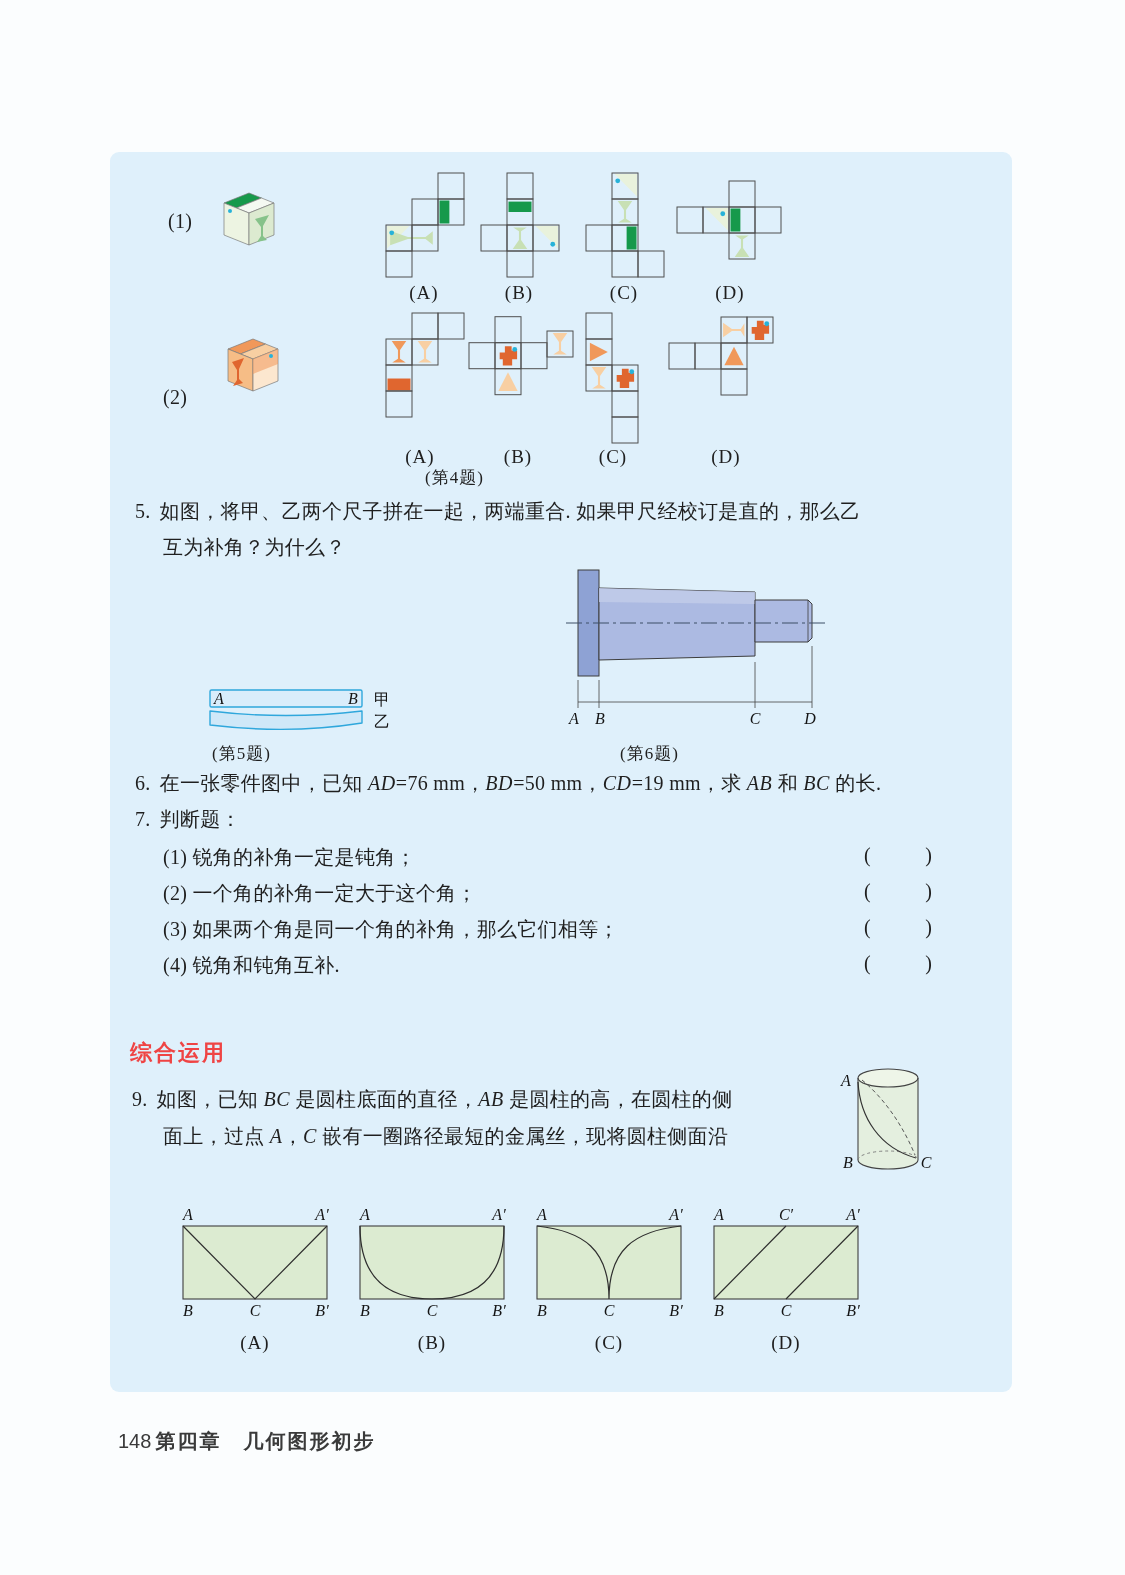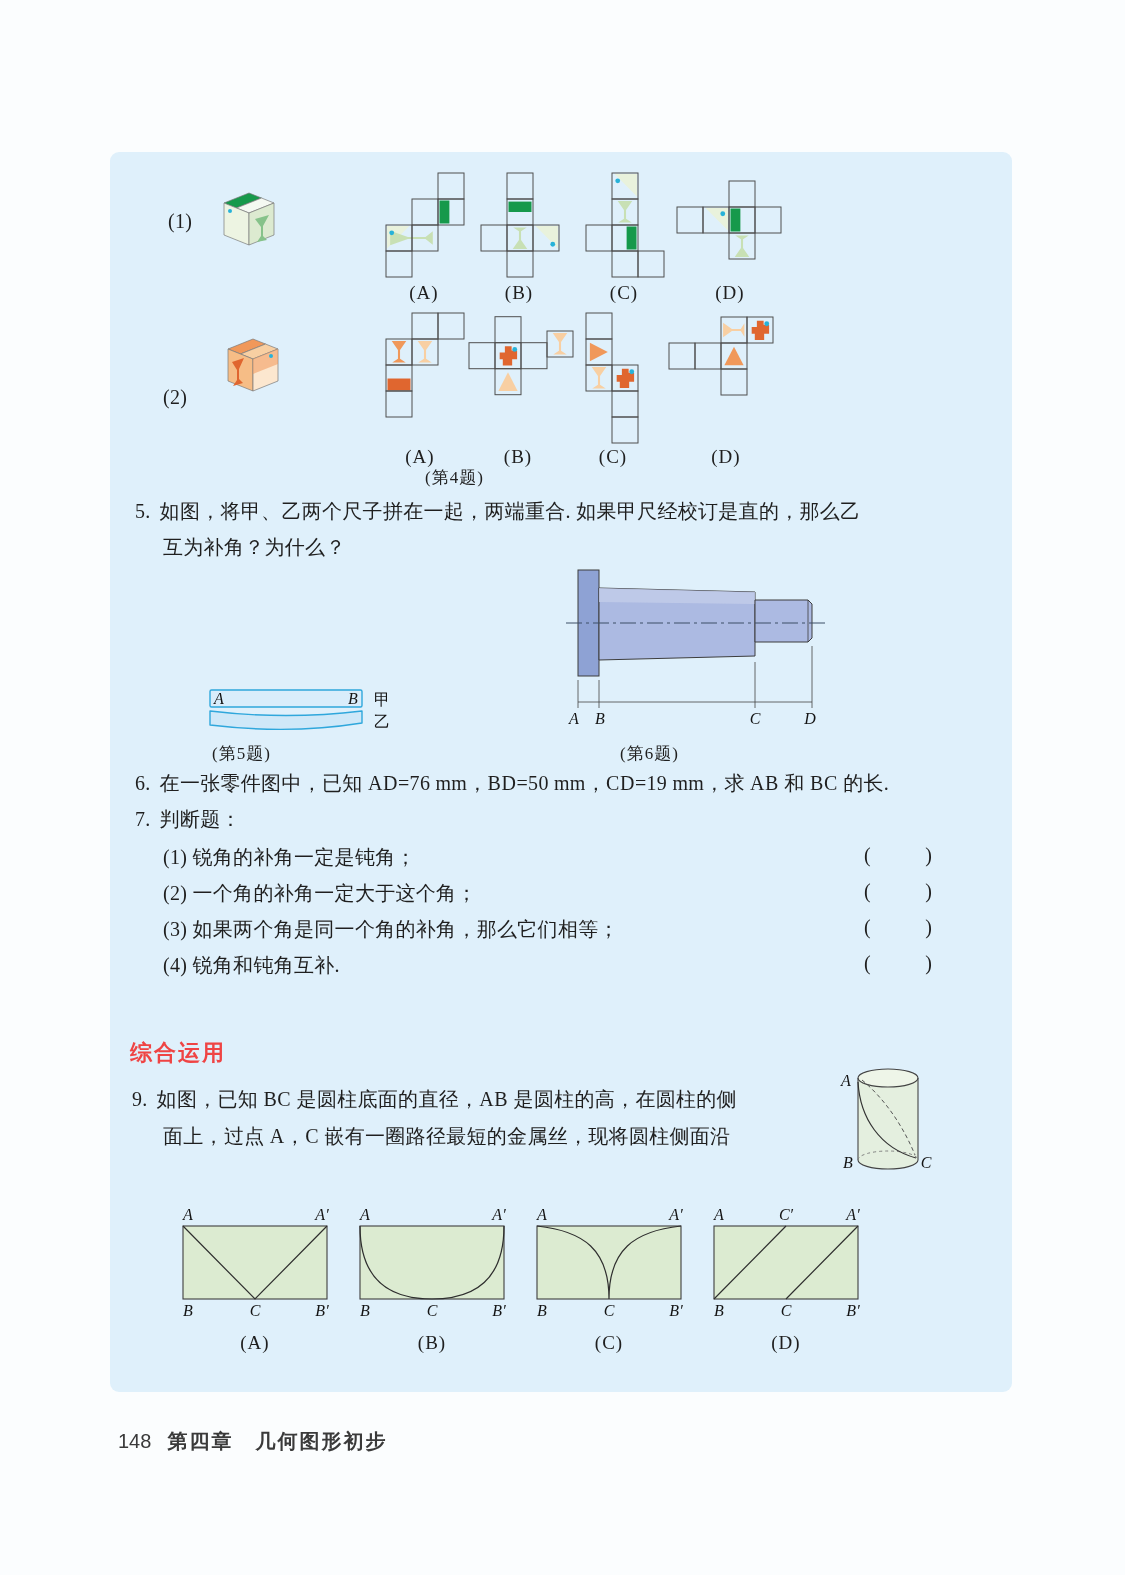--- a/index.html
+++ b/index.html
@@ -2,31 +2,31 @@
 <html><head>
 <meta charset="utf-8">
 <style>
   html,body{margin:0;padding:0;}
   .page{position:relative;width:1125px;height:1575px;background:#fbfdfe;overflow:hidden;
         font-family:"Liberation Serif","DejaVu Serif",serif;color:#1f1f1f;}
   .panel{position:absolute;left:110px;top:152px;width:902px;height:1240px;background:#dff0fb;border-radius:9px;}
   .abs{position:absolute;}
   .tline{position:absolute;font-size:20px;letter-spacing:0.3px;white-space:nowrap;}
   .num{display:inline-block;margin-right:9px;}
-  .m-i{font-family:"Liberation Serif",serif;letter-spacing:0.6px;}
+  .m-i{font-style:italic;font-family:"Liberation Serif",serif;letter-spacing:0.6px;}
   .caption{position:absolute;font-size:17px;text-align:left;letter-spacing:1px;}
   .netlbl{position:absolute;width:60px;text-align:center;font-size:19px;letter-spacing:1px;}
   .blank{position:absolute;left:864px;width:68px;display:flex;justify-content:space-between;font-size:20px;}
   .section-title{position:absolute;font-family:"Liberation Sans","DejaVu Sans",sans-serif;
                  font-weight:bold;font-size:22px;color:#ef4444;letter-spacing:2px;}
   .optletters{position:absolute;left:180px;top:1332px;width:681px;display:flex;gap:27px;}
   .optletters span{width:150px;text-align:center;font-size:19px;letter-spacing:1px;}
   .footer{position:absolute;left:118px;top:1428px;font-family:"Liberation Sans","DejaVu Sans",sans-serif;
           font-size:20px;color:#3a3a3a;}
-  .footer .chap{font-weight:bold;margin-left:16px;letter-spacing:2px;}
+  .footer .chap{font-weight:bold;margin-left:4px;letter-spacing:2px;}
   .svglbl{font:italic 16px "Liberation Serif",serif;fill:#141414;}
   .svglbl-cjk{font:16px "Liberation Serif",serif;fill:#141414;}
   svg{overflow:visible;}
 </style>
 </head>
 <body>
 
 <div class="page">
   <div class="panel"></div>
 

